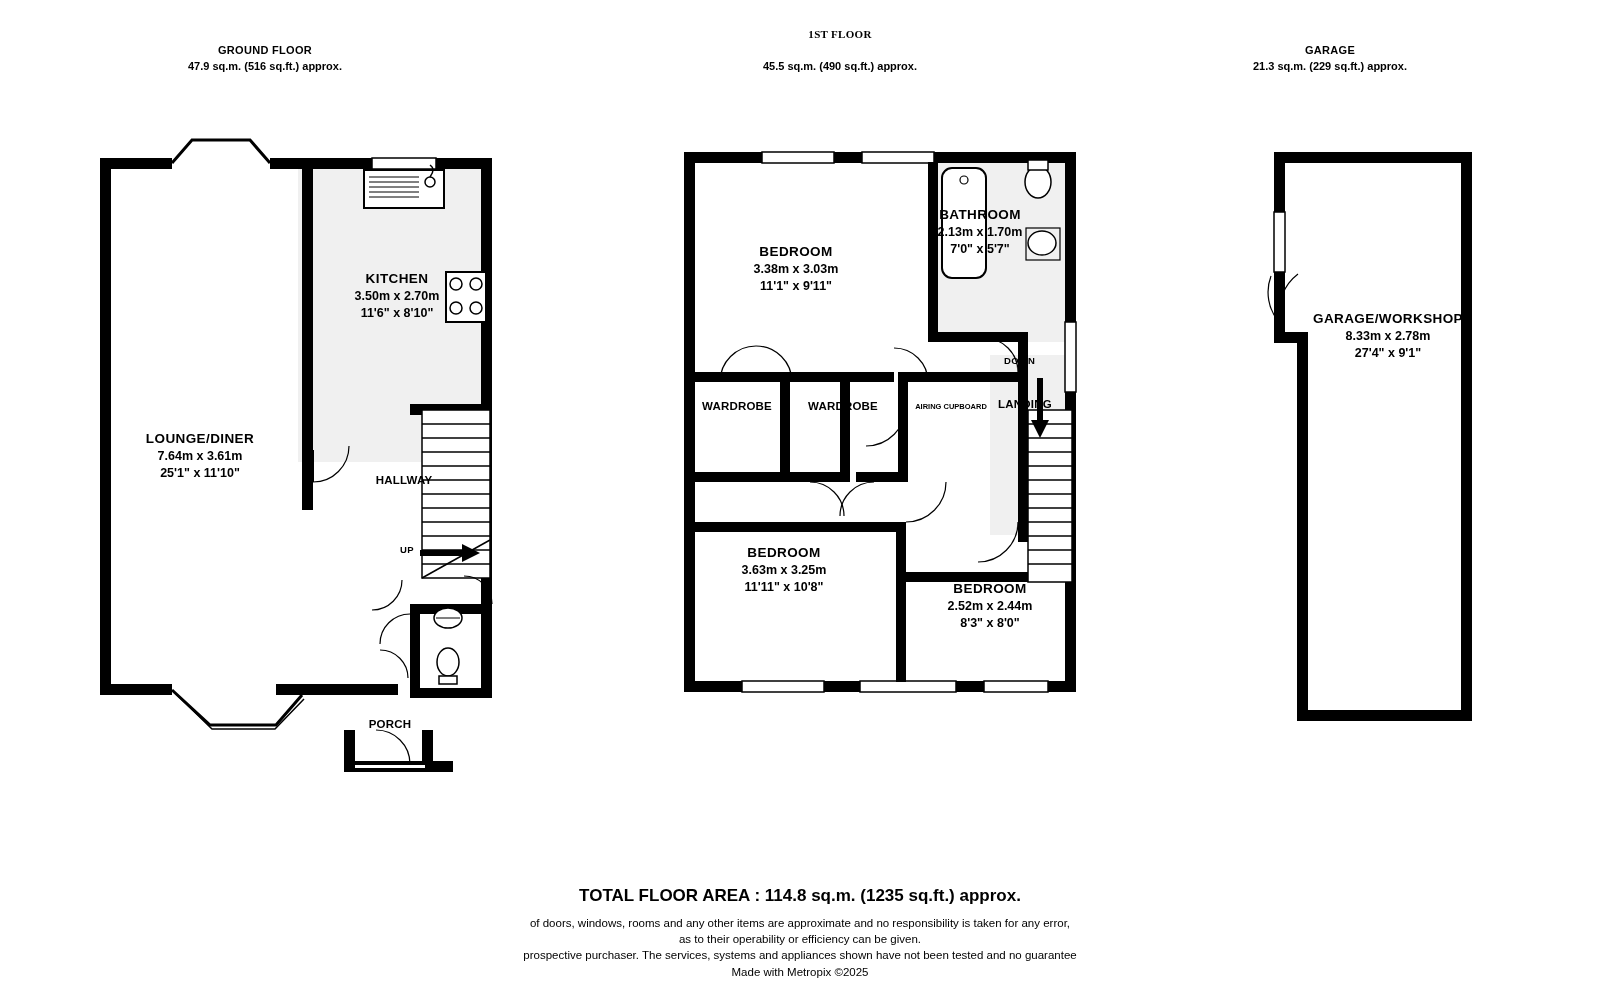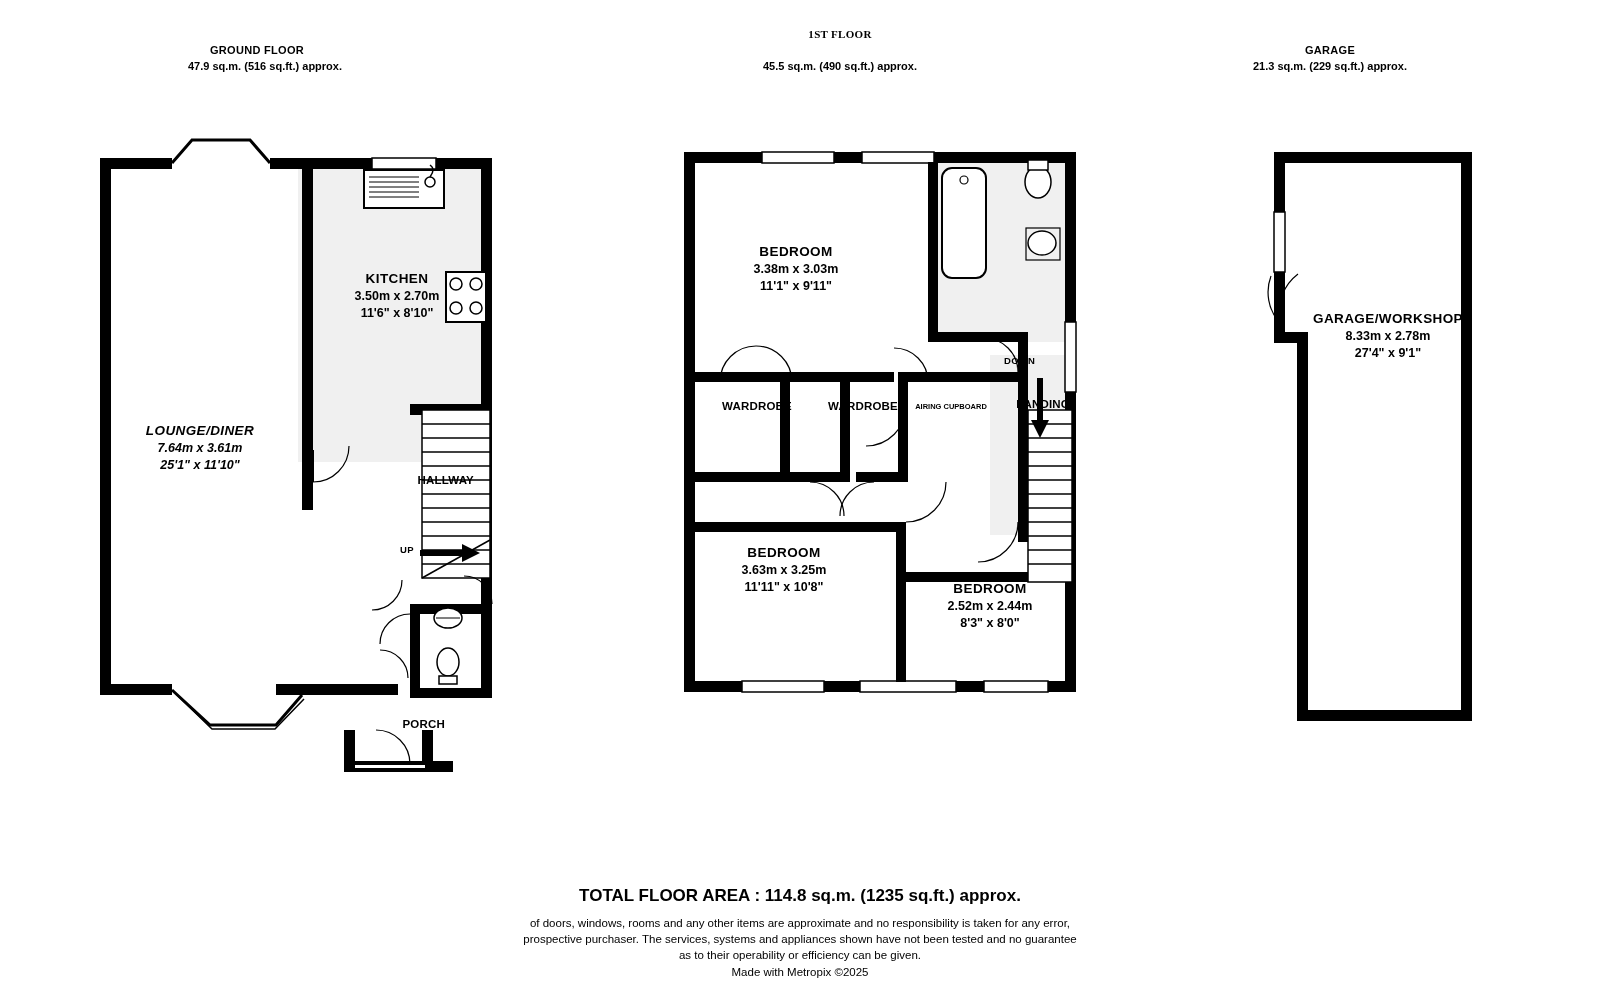--- a/index.html
+++ b/index.html
@@ -49,21 +49,21 @@
     font-size: 13.5px;
     font-weight: bold;
     letter-spacing: 0.4px;
   }
   .room-label .dim {
     font-size: 12.5px;
     font-weight: bold;
   }
   .small-label {
     position: absolute;
-    text-align: right;
+    text-align: center;
     white-space: nowrap;
     font-size: 11.5px;
     font-weight: bold;
     letter-spacing: 0.2px;
   }
   .tiny-label {
     position: absolute;
     text-align: center;
     white-space: nowrap;
     font-size: 7.5px;
@@ -95,21 +95,21 @@
     font-size: 11.5px;
     margin-top: 2px;
   }
   svg { display:block; }
 </style>
 </head>
 <body>
 
 <div class="stage">
 
-  <div class="floor-title" style="left:152px; top:44px; width:210px;text-align:center;">GROUND FLOOR</div>
+  <div class="floor-title" style="left:160px; top:44px; width:210px;text-align:center;">GROUND FLOOR</div>
   <div class="floor-sub" style="left:160px; top:60px; width:210px;">47.9 sq.m. (516 sq.ft.) approx.</div>
 
   <div class="plan" style="left:80px; top:110px; width:460px; height:690px;">
     <svg width="460" height="690" viewBox="0 0 460 690">
 
       <rect x="218" y="52" width="194" height="300" fill="#f0f0f0"></rect>
 
       <rect x="218" y="52" width="194" height="300" fill="none"></rect>
 
       <rect x="20" y="48" width="11" height="352" fill="#000"></rect>
@@ -206,21 +206,21 @@
       <path d="M296 620 a34 34 0 0 1 34 34" fill="none" stroke="#000" stroke-width="1.2"></path>
       <path d="M412 494 a28 28 0 0 0 -28 -28" fill="none" stroke="#000" stroke-width="1.2"></path>
     </svg>
 
     <div class="room-label" style="left:232px; top:152px; width:170px;margin-top:8px;">
       <div class="name">KITCHEN</div>
       <div class="dim">3.50m  x 2.70m</div>
       <div class="dim">11'6"   x 8'10"</div>
     </div>
 
-    <div class="room-label" style="left:10px; top:312px; width:220px;font-style:italic;">
+    <div class="room-label" style="left:10px; top:320px; width:220px;">
       <div class="name">LOUNGE/DINER</div>
       <div class="dim">7.64m  x 3.61m</div>
       <div class="dim">25'1"   x 11'10"</div>
     </div>
 
     <div class="small-label" style="left:254px; top:364px; width:140px;">HALLWAY</div>
     <div class="small-label" style="left:255px; top:608px; width:110px;">PORCH</div>
     <div class="dir-label" style="left:320px; top:434px;">UP</div>
   </div>
 
@@ -306,20 +306,25 @@
       <path d="M358 262 a34 34 0 0 0 -34 -34" fill="none" stroke="#000" stroke-width="1.2"></path>
       <path d="M60 272 a36 36 0 0 1 36 -36" fill="none" stroke="#000" stroke-width="1.2"></path>
       <path d="M96 236 a36 36 0 0 1 36 36" fill="none" stroke="#000" stroke-width="1.2"></path>
       <path d="M150 372 a34 34 0 0 1 34 34" fill="none" stroke="#000" stroke-width="1.2"></path>
       <path d="M214 372 a34 34 0 0 0 -34 34" fill="none" stroke="#000" stroke-width="1.2"></path>
       <path d="M246 296 a40 40 0 0 1 -40 40" fill="none" stroke="#000" stroke-width="1.2"></path>
       <path d="M246 412 a40 40 0 0 0 40 -40" fill="none" stroke="#000" stroke-width="1.2"></path>
       <path d="M358 412 a40 40 0 0 1 -40 40" fill="none" stroke="#000" stroke-width="1.2"></path>
     </svg>
 
+    <div class="room-label" style="left:230px; top:96px; width:180px;">
+      <div class="name">BATHROOM</div>
+      <div class="dim">2.13m  x 1.70m</div>
+      <div class="dim">7'0"  x 5'7"</div>
+    </div>
 
     <div class="room-label" style="left:36px; top:133px; width:200px;">
       <div class="name">BEDROOM</div>
       <div class="dim">3.38m  x 3.03m</div>
       <div class="dim">11'1"   x 9'11"</div>
     </div>
 
     <div class="room-label" style="left:24px; top:434px; width:200px;">
       <div class="name">BEDROOM</div>
       <div class="dim">3.63m  x 3.25m</div>
@@ -364,19 +369,19 @@
       <div class="name">GARAGE/WORKSHOP</div>
       <div class="dim">8.33m  x 2.78m</div>
       <div class="dim">27'4"   x 9'1"</div>
     </div>
   </div>
 
   <div class="footer" style="top:886px;">
     <div class="total">TOTAL FLOOR AREA : 114.8 sq.m. (1235 sq.ft.) approx.</div>
     <div class="disclaimer">
       <div>of doors, windows, rooms and any other items are approximate and no responsibility is taken for any error,</div>
+      <div>as to their operability or efficiency can be given.</div>
       <div>prospective purchaser. The services, systems and appliances shown have not been tested and no guarantee</div>
-      <div>as to their operability or efficiency can be given.</div>
     </div>
     <div class="made">Made with Metropix ©2025</div>
   </div>
 
 </div>
 
 </body></html>

